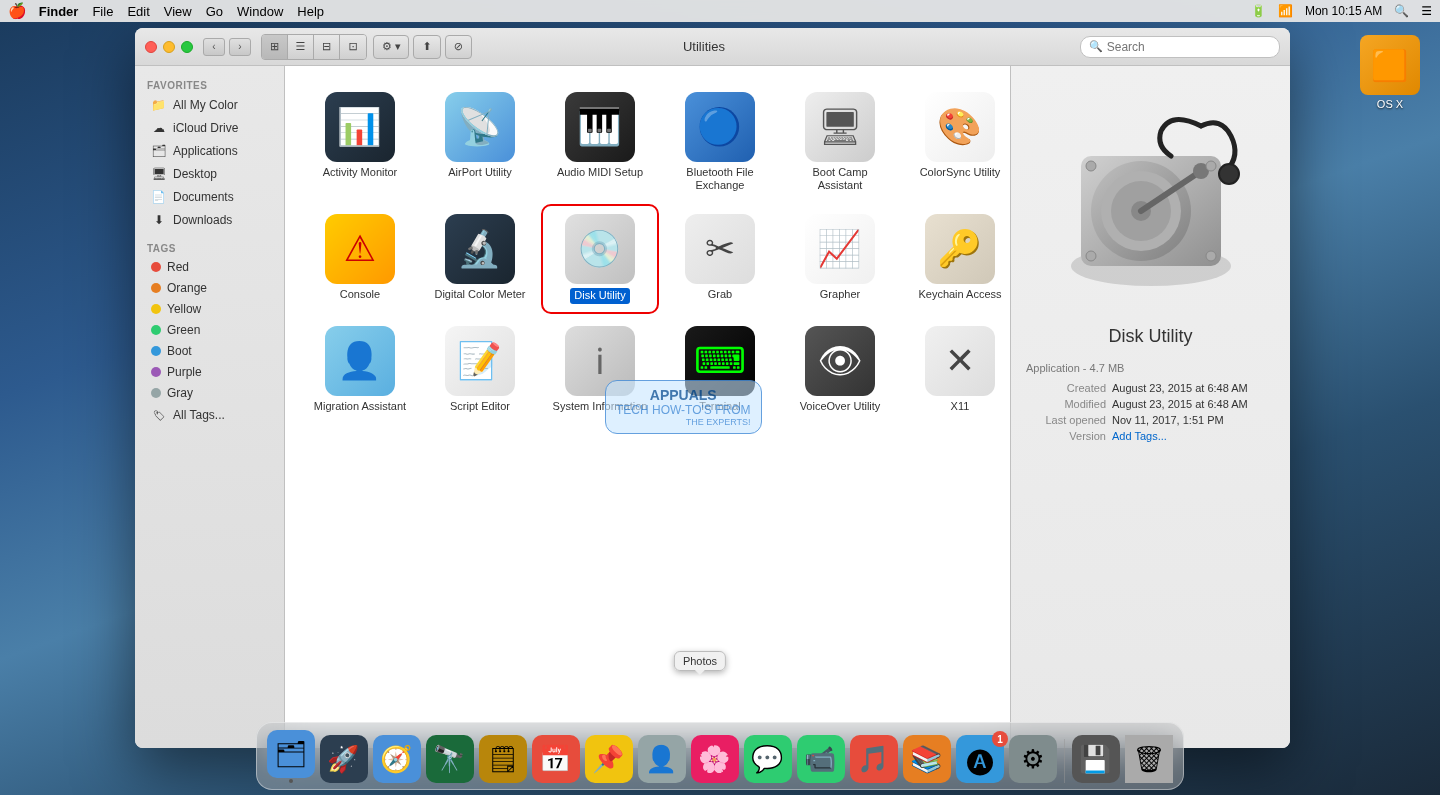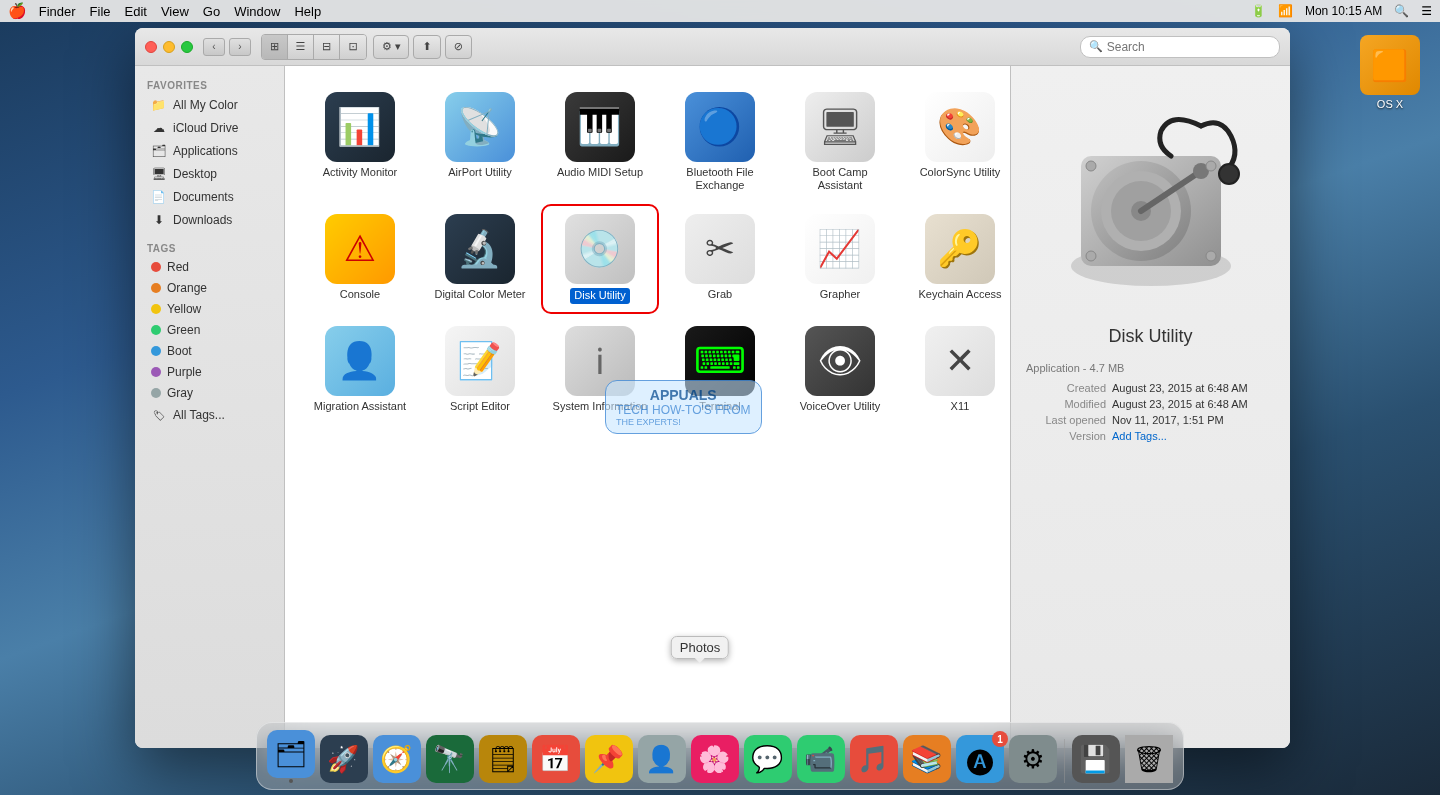--- a/index.html
+++ b/index.html
@@ -36,21 +36,21 @@
     .menubar-apple {
       margin-right: 12px;
       font-size: 15px;
     }
     .menubar-item {
       margin-right: 14px;
       color: #000;
       font-size: 13px;
       cursor: default;
     }
-    .menubar-item.bold { font-weight: 400; }
+    .menubar-item.bold { font-weight: 700; }
     .menubar-right {
       margin-left: auto;
       display: flex;
       align-items: center;
       gap: 12px;
       font-size: 12px;
     }
 
     
     .desktop-drive {
@@ -411,28 +411,28 @@
     }
     .dock-divider {
       width: 1px;
       height: 44px;
       background: rgba(150,150,150,0.5);
       margin: 0 2px;
       align-self: flex-end;
     }
     .dock-tooltip {
       position: absolute;
-      bottom: 60px;
+      bottom: 48px;
       left: 50%;
       transform: translateX(-50%);
       background: rgba(240,240,240,0.95);
       border: 1px solid #bbb;
       border-radius: 6px;
       padding: 3px 8px;
-      font-size: 13px;
+      font-size: 11px;
       white-space: nowrap;
       color: #333;
       pointer-events: none;
       box-shadow: 0 2px 6px rgba(0,0,0,0.3);
     }
     .dock-tooltip::after {
       content: '';
       position: absolute;
       top: 100%;
       left: 50%;
@@ -567,20 +567,21 @@
       <div class="view-btn active">⊞</div>
       <div class="view-btn">☰</div>
       <div class="view-btn">⊟</div>
       <div class="view-btn">⊡</div>
     </div>
     <div class="action-btns">
       <div class="action-btn">⚙ ▾</div>
       <div class="action-btn">⬆</div>
       <div class="action-btn">⊘</div>
     </div>
+    <div class="titlebar-title">Utilities</div>
     <div class="search-box">
       <span class="search-icon">🔍</span>
       <input class="search-input" type="text" placeholder="Search" style="">
     </div>
   </div>
 
   <div class="finder-body">
 
     <div class="sidebar">
       <div class="sidebar-section-title">Favorites</div>
@@ -781,21 +782,21 @@
         </div>
       </div>
     </div>
   </div>
 </div>
 
 <div class="watermark">
   <div style="background: rgba(200,230,255,0.7); border-radius: 12px; padding: 6px 10px; border: 1px solid #4a90d9;">
     <div style="font-size:14px; font-weight:bold; color:#2060a0; text-align:center;">APPUALS</div>
     <div style="font-size:12px; color:#4a90d9; text-align:center;">TECH HOW-TO'S FROM</div>
-    <div style="font-size:9px; color:#4a90d9; text-align:left;">THE EXPERTS!</div>
+    <div style="font-size:9px; color:#4a90d9; text-align:right;">THE EXPERTS!</div>
   </div>
 </div>
 
 <div class="dock">
 
   <div style="position:absolute; bottom: 70px; left: 50%; transform: translateX(-20px);">
     <div class="dock-tooltip">Photos</div>
   </div>
   <div id="dock-items" style="display: flex; align-items: flex-end; gap: 5px;">
       <div class="dock-item">

